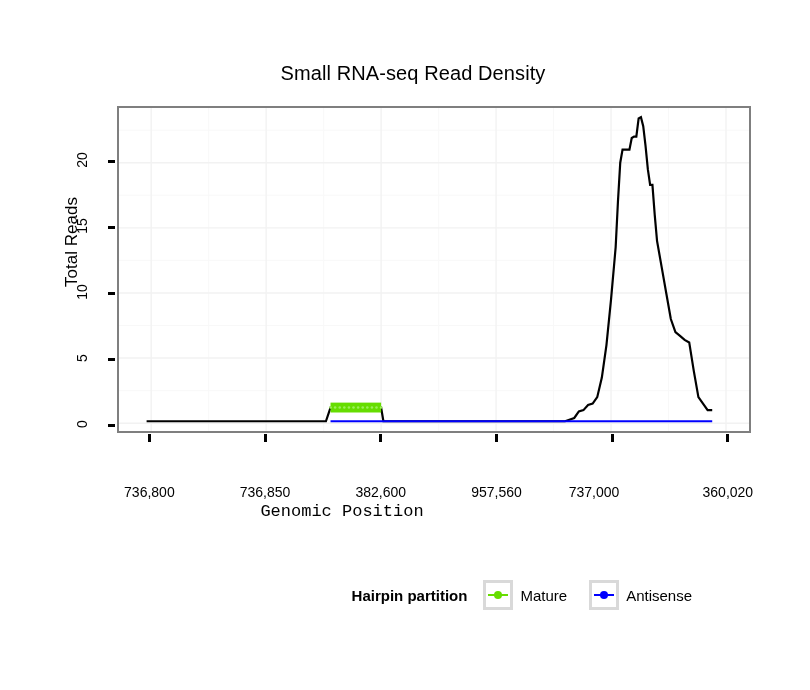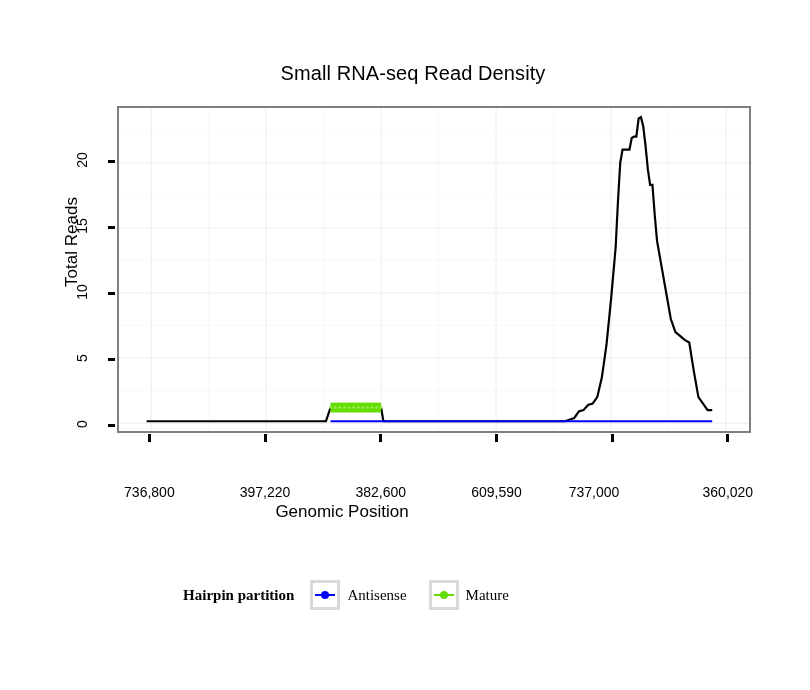--- a/index.html
+++ b/index.html
@@ -62,20 +62,21 @@
     transform: rotate(-90deg);
     transform-origin: center center;
   }
   #x-axis-title {
     position: absolute;
     left: 0;
     top: 502px;
     width: 684px;
     text-align: center;
     font-size: 17px;
+    font-family: Liberation Mono, monospace;
   }
   .y-tick-label {
     position: absolute;
     font-size: 14px;
     color: #000;
     width: 40px;
     text-align: center;
     transform: rotate(-90deg);
   }
   .y-tick-mark {
@@ -101,23 +102,22 @@
     top: 434px;
   }
   
   #legend {
     position: absolute;
     left: 0;
     top: 580px;
     width: 714px;
     display: flex;
     align-items: center;
-    justify-content: center;
+    justify-content: flex-end;
     gap: 0px;
-    font-family: Liberation Serif, serif;
   }
   #legend-title {
     font-size: 15px;
     font-weight: bold;
     color: #000;
     margin-right: 16px;
   }
   .legend-entry {
     display: flex;
     align-items: center;
@@ -209,49 +209,49 @@
         <circle cx="254.52554744525548" cy="303.26612903225805" r="1.3" fill="#9bf05a"></circle>
         <circle cx="259.15328467153284" cy="303.26612903225805" r="1.3" fill="#9bf05a"></circle>
         <circle cx="263.7810218978102" cy="303.26612903225805" r="1.3" fill="#9bf05a"></circle>
       </svg>
   </div>
 
   <div id="legend">
     <span id="legend-title">Hairpin partition</span>
       <div class="legend-entry">
         <div class="legend-key" style="border-color: rgb(217, 217, 217);">
+          <div class="key-line" style="background: rgb(102, 221, 0);"></div>
+          <div class="key-dot" style="background: rgb(102, 221, 0);"></div>
+        </div>
+        <span class="legend-label">Mature</span>
+      </div>
+      <div class="legend-entry">
+        <div class="legend-key" style="border-color: rgb(217, 217, 217);">
           <div class="key-line" style="background: rgb(0, 0, 255);"></div>
           <div class="key-dot" style="background: rgb(0, 0, 255);"></div>
         </div>
         <span class="legend-label">Antisense</span>
-      </div>
-      <div class="legend-entry">
-        <div class="legend-key" style="border-color: rgb(217, 217, 217);">
-          <div class="key-line" style="background: rgb(102, 221, 0);"></div>
-          <div class="key-dot" style="background: rgb(102, 221, 0);"></div>
-        </div>
-        <span class="legend-label">Mature</span>
       </div>
     </div>
 
 <div class="y-tick-mark" style="left: 108px; top: 423.589px;"></div>
     <div class="y-tick-label" style="left: 62px; top: 416.089px;">0</div>
     <div class="y-tick-mark" style="left: 108px; top: 357.661px;"></div>
     <div class="y-tick-label" style="left: 62px; top: 350.161px;">5</div>
     <div class="y-tick-mark" style="left: 108px; top: 291.734px;"></div>
     <div class="y-tick-label" style="left: 62px; top: 284.234px;">10</div>
     <div class="y-tick-mark" style="left: 108px; top: 225.806px;"></div>
     <div class="y-tick-label" style="left: 62px; top: 218.306px;">15</div>
     <div class="y-tick-mark" style="left: 108px; top: 159.879px;"></div>
     <div class="y-tick-label" style="left: 62px; top: 152.379px;">20</div>
     <div class="x-tick-mark" style="left: 147.894px;"></div>
     <div class="x-tick-label" style="left: 104.394px;">736,800</div>
     <div class="x-tick-mark" style="left: 263.588px;"></div>
-    <div class="x-tick-label" style="left: 220.088px;">397,220</div>
+    <div class="x-tick-label" style="left: 220.088px;">736,850</div>
     <div class="x-tick-mark" style="left: 379.281px;"></div>
     <div class="x-tick-label" style="left: 335.781px;">382,600</div>
     <div class="x-tick-mark" style="left: 494.974px;"></div>
-    <div class="x-tick-label" style="left: 451.474px;">609,590</div>
+    <div class="x-tick-label" style="left: 451.474px;">957,560</div>
     <div class="x-tick-mark" style="left: 610.668px;"></div>
     <div class="x-tick-label" style="left: 549px;">737,000</div>
     <div class="x-tick-mark" style="left: 726.361px;"></div>
     <div class="x-tick-label" style="left: 682.861px;">360,020</div>
   </div>
 
 </body></html>

